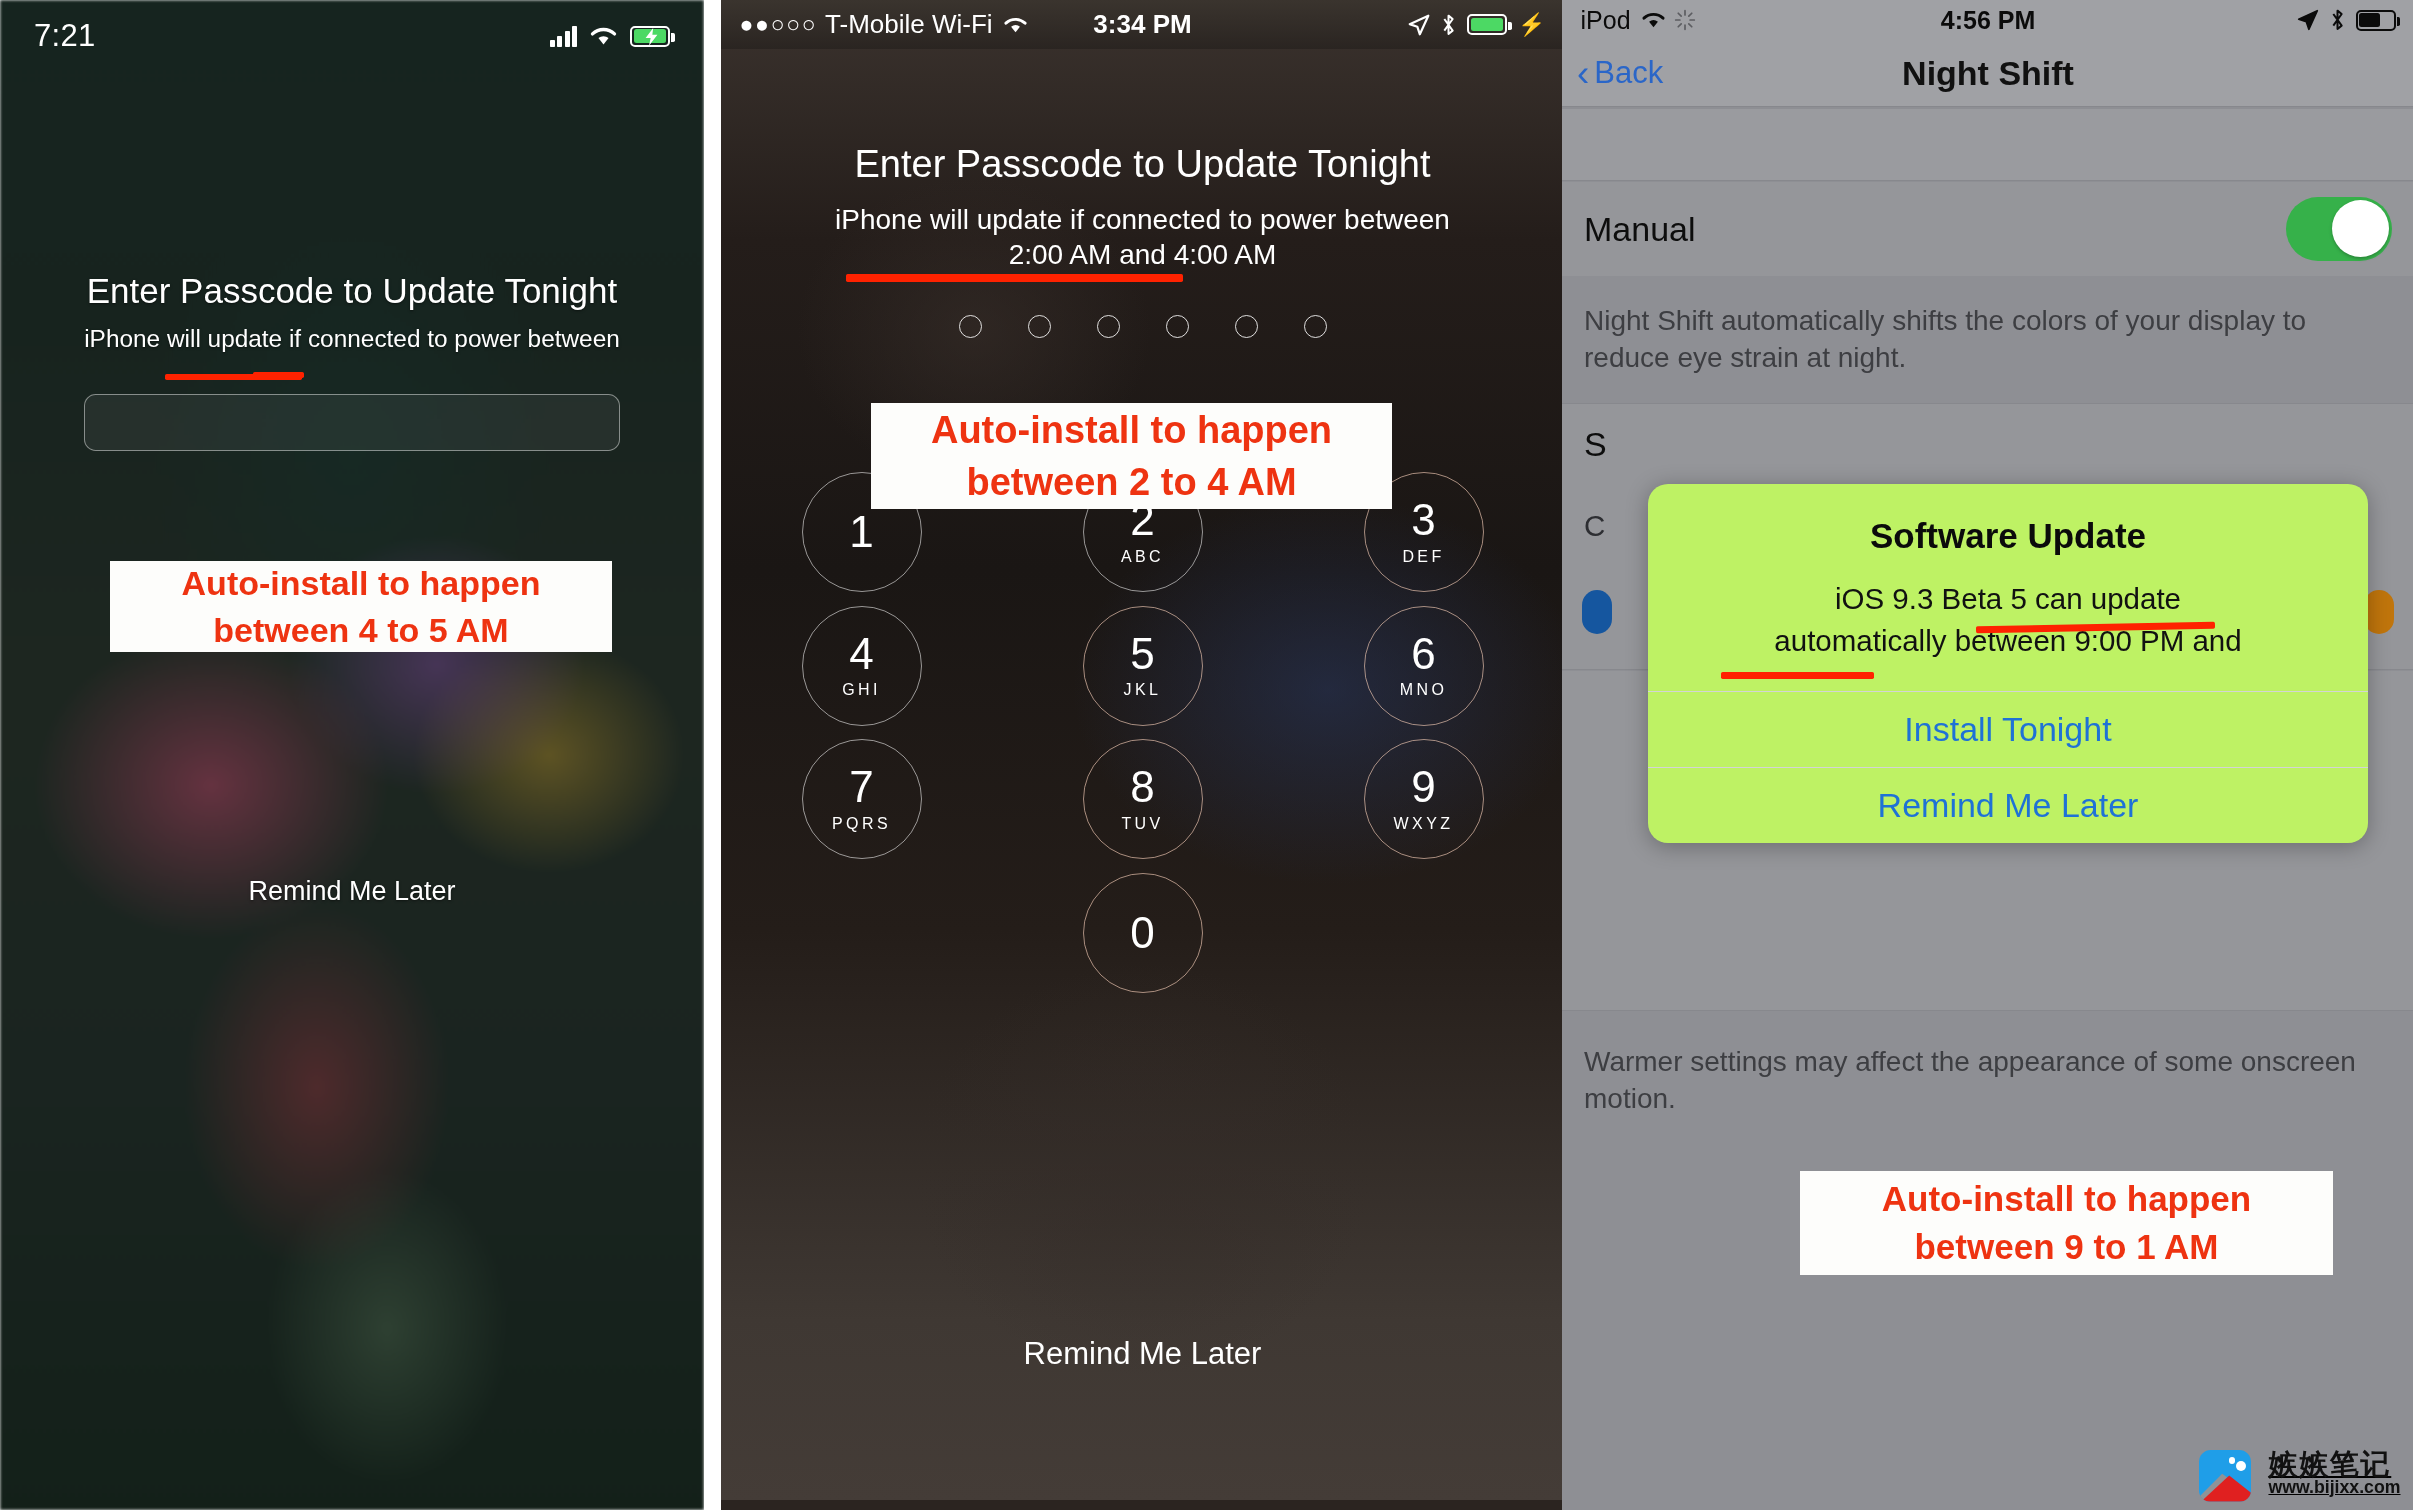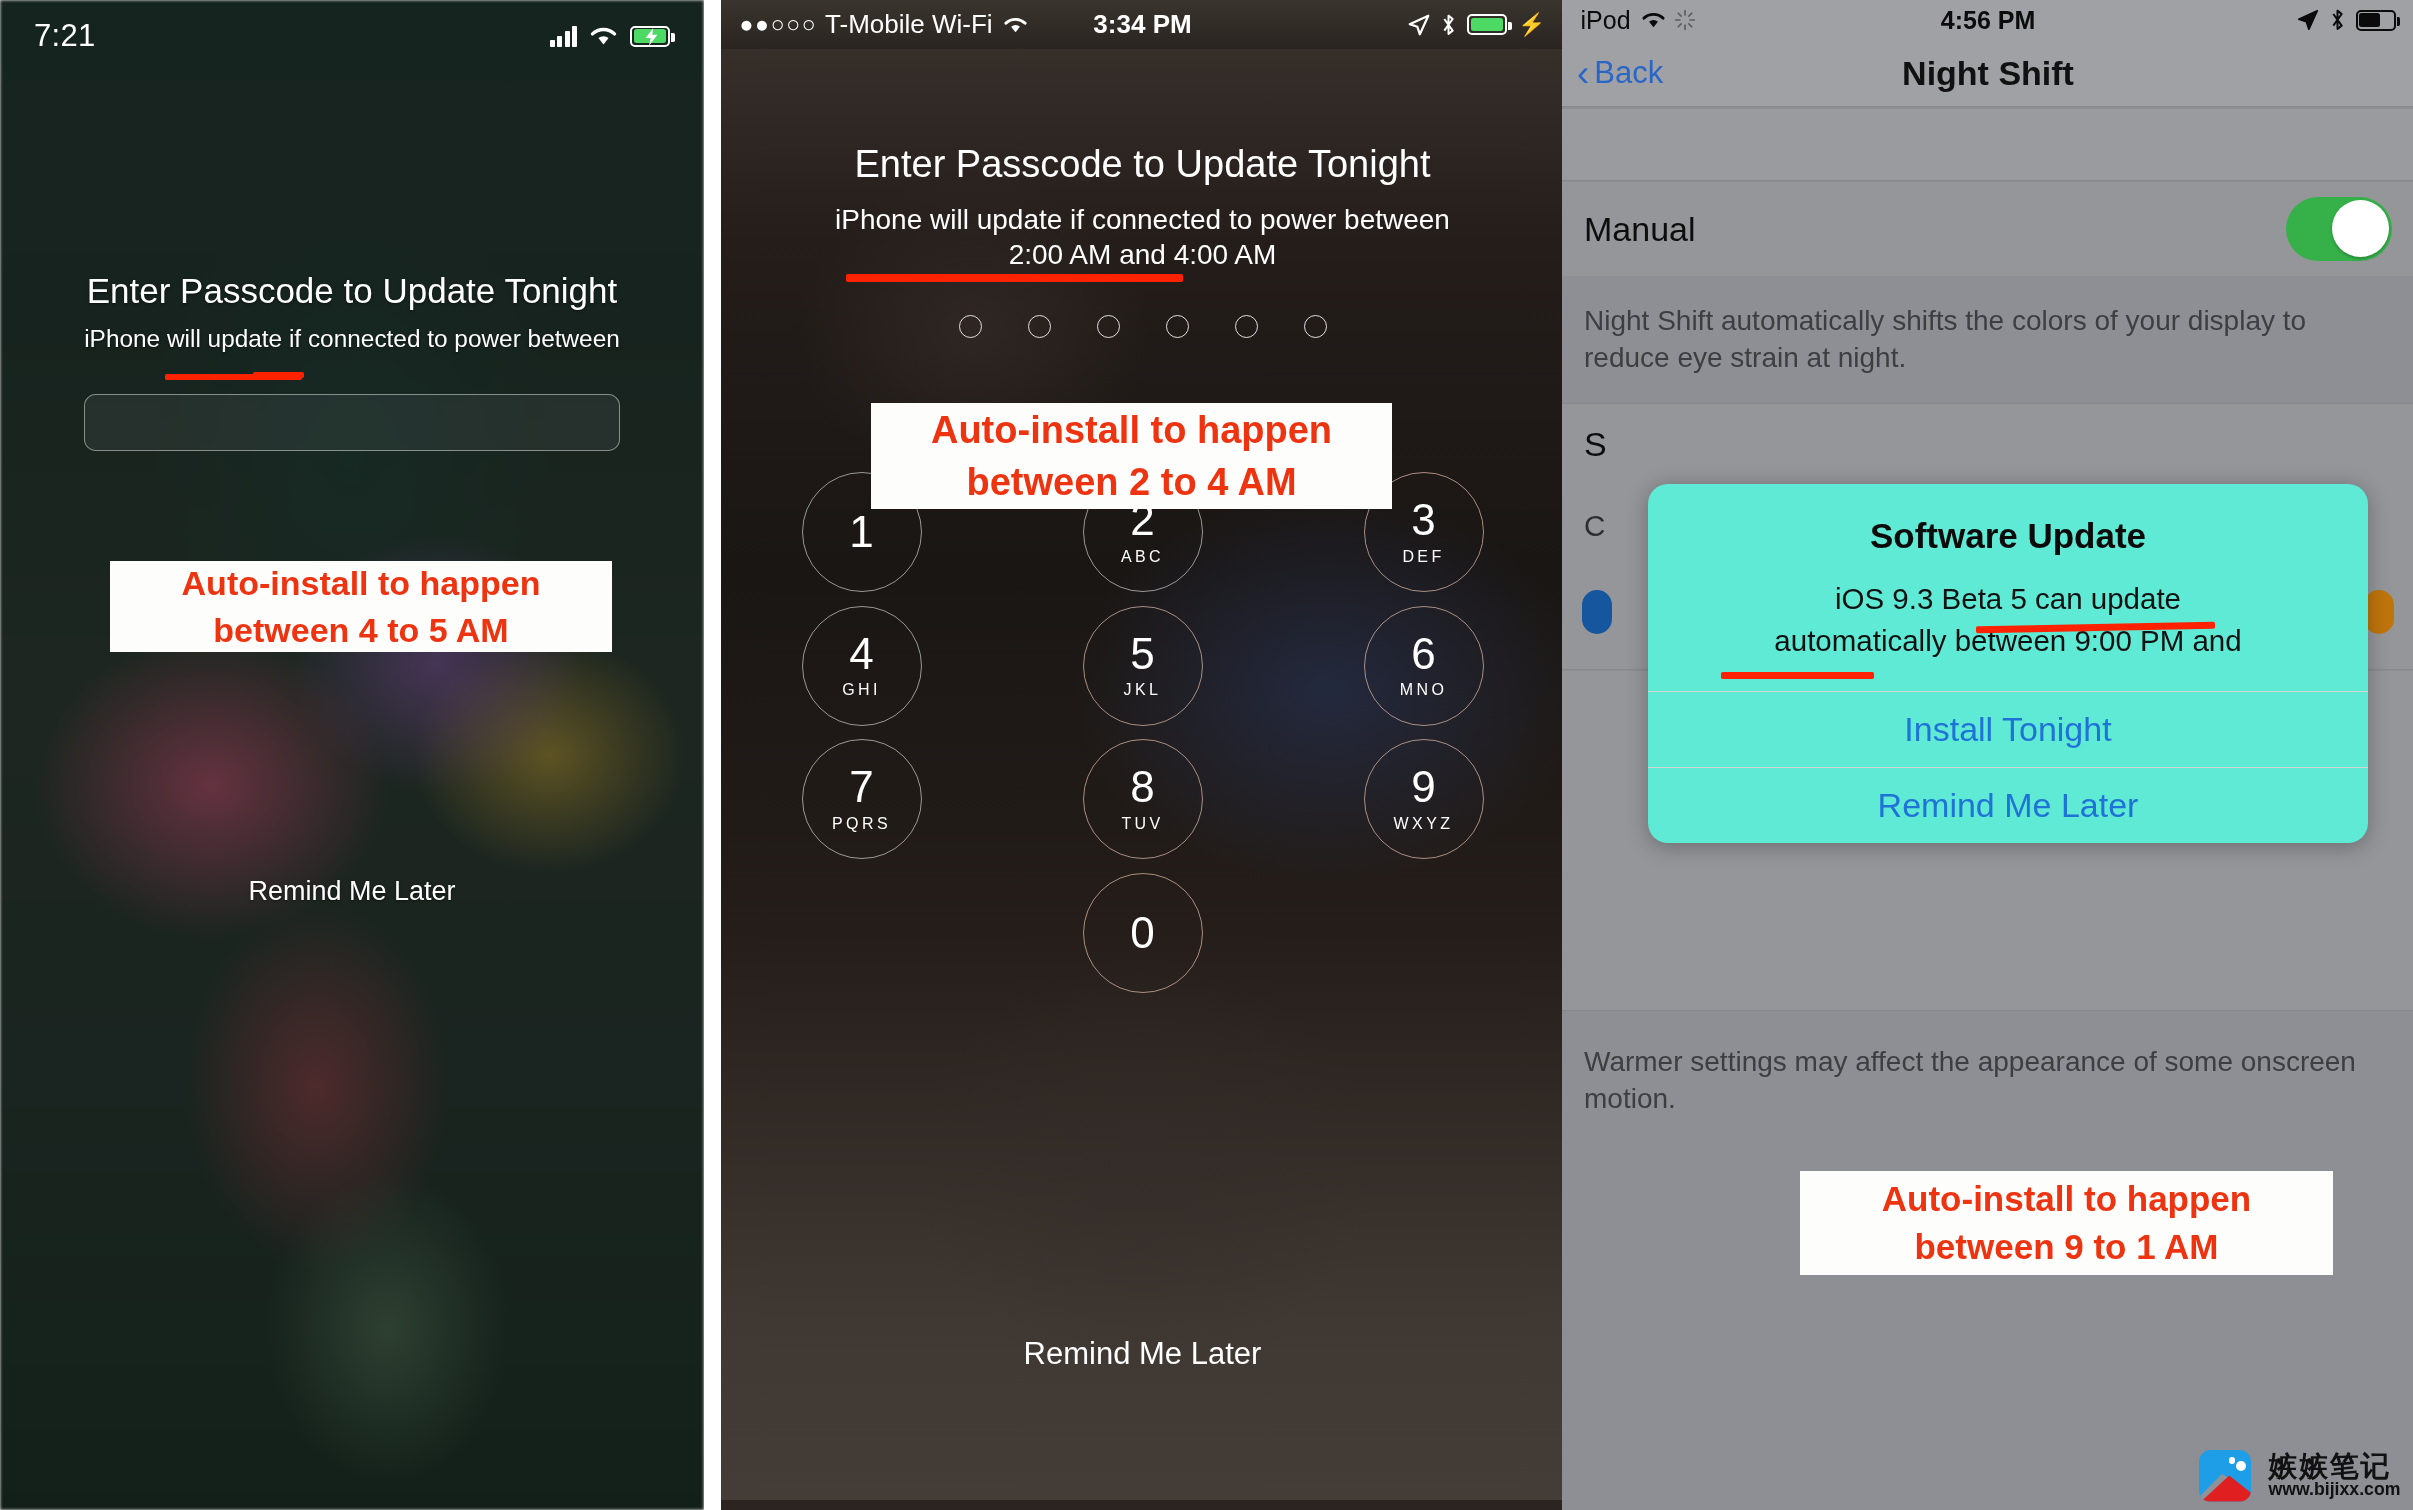--- a/index.html
+++ b/index.html
@@ -142,30 +142,30 @@
   .slider .kb { position:absolute; top:0; width:30px; height:44px; border-radius:15px; }
   .slider .kb.blue { left:20px; background:#15569f; }
   .slider .kb.orange{ right:20px; background:#c0750c; }
   .row-blank{ position:absolute; left:0; top:671px; width:100%; height:340px;
               background:#95969a; border-bottom:0.8px solid #87888d; }
   .p3-note2 { position:absolute; left:22px; top:1043px; width:792px; color:#3d3e42;
               font-size:28px; line-height:37px; }
 
   
   .alert { position:absolute; left:86px; top:484px; width:720px;
-           background:#5eead4; border-radius:20px; overflow:hidden;
+           background:#bef264; border-radius:20px; overflow:hidden;
            box-shadow:0 3.4px 22px rgba(0,0,0,.28); }
   .alert-head { padding:32px 30px 29px; text-align:center; }
   .alert-title{ font-size:35px; font-weight:700; color:#0b0b0b; margin-bottom:22px; }
   .alert-msg  { font-size:29.5px; line-height:42px; color:#111; position:relative; }
   .alert-btn  { height:76px; display:flex; align-items:center; justify-content:center;
                 color:#1f72d6; font-size:34px; border-top:0.8px solid #d3d4d6; }
 
   
-  .wm { position:absolute; right:13.5px; bottom:8.4px; display:flex; align-items:center; gap:17px; }
+  .wm { position:absolute; right:13.5px; bottom:8.4px; display:flex; gap:17px;text-decoration:underline; }
   .wm-logo { width:52px; height:52px; border-radius:11.8px; background:#1f9ee8; position:relative; overflow:hidden; }
   .wm-logo .mtn  { position:absolute; left:-5px; bottom:0; width:66px; height:34px; background:#8f9398;
                    clip-path:polygon(0% 100%, 42% 18%, 100% 100%); }
   .wm-logo .mtn2 { position:absolute; left:1.7px; bottom:0; width:61px; height:29px; background:#e02020;
                    clip-path:polygon(0% 100%, 46% 10%, 100% 100%); }
   .wm-logo .d1 { position:absolute; right:16px; top:7.6px; width:6.7px; height:6.7px; border-radius:50%; background:#fff; }
   .wm-logo .d2 { position:absolute; right:5.9px; top:11px; width:10px; height:10px; border-radius:50%; background:#fff; }
   .wm-txt { display:flex; flex-direction:column; line-height:1; }
   .wm-cn { font-size:29px; font-weight:700; color:#111; letter-spacing:1.7px;
            font-family:"DejaVu Sans", sans-serif; }

